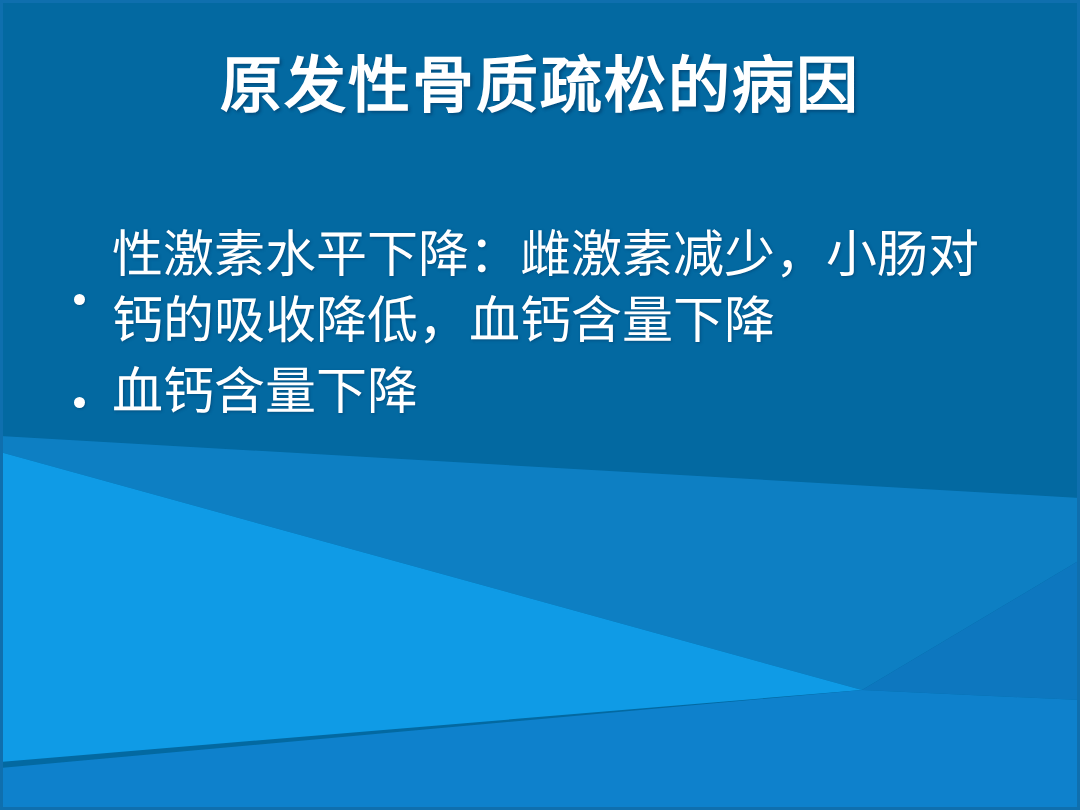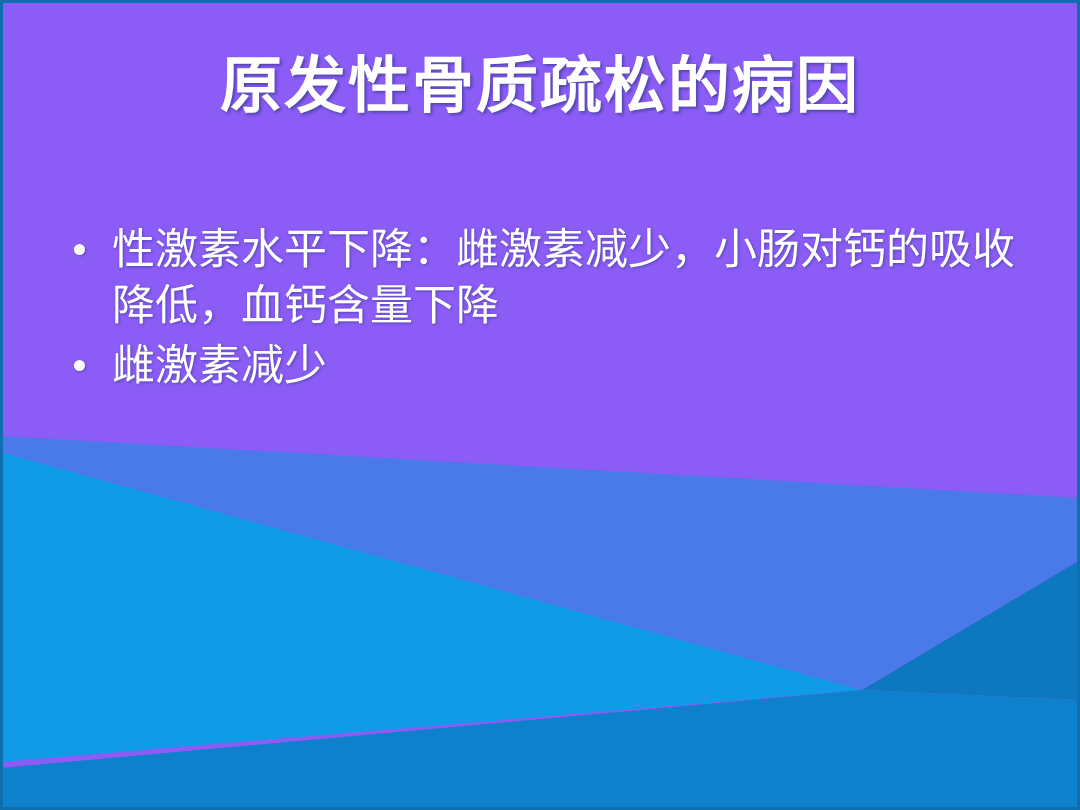--- a/index.html
+++ b/index.html
@@ -7,21 +7,21 @@
     margin: 0;
     padding: 0;
     background: #ffffff;
   }
 
   .slide {
     position: relative;
     width: 1080px;
     height: 810px;
     overflow: hidden;
-    background: #8b5cf6;
+    background: #0369a1;
     box-sizing: border-box;
     font-family: "Liberation Serif", "DejaVu Serif", serif;
     user-select: none;
   }
 
   
   .bg-layer {
     position: absolute;
     inset: 0;
     overflow: hidden;
@@ -86,23 +86,23 @@
   
   .body {
     position: absolute;
     top: 222px;
     left: 62px;
     width: 955px;
   }
 
   .bullet-row {
     display: flex;
-    align-items: flex-start;
+    align-items: center;
     color: #ffffff;
-    font-size: 43px;
+    font-size: 51px;
     line-height: 1.30;
     text-shadow: 1px 1px 3px rgba(0, 40, 80, .40);
     margin-bottom: 4px;
   }
 
   .bullet-marker {
     flex: 0 0 auto;
     width: 34px;
     display: flex;
     justify-content: center;
@@ -149,17 +149,17 @@
       </span>
       <span class="bullet-text">性激素水平下降：雌激素减少，小肠对钙的吸收降低，血钙含量下降</span>
     </div>
 
 
 
     <div class="bullet-row">
       <span class="bullet-marker">
         <span class="bullet-dot"></span>
       </span>
-      <span class="bullet-text">雌激素减少</span>
+      <span class="bullet-text">血钙含量下降</span>
     </div>
 
   </div>
 </div>
 
 </body></html>

